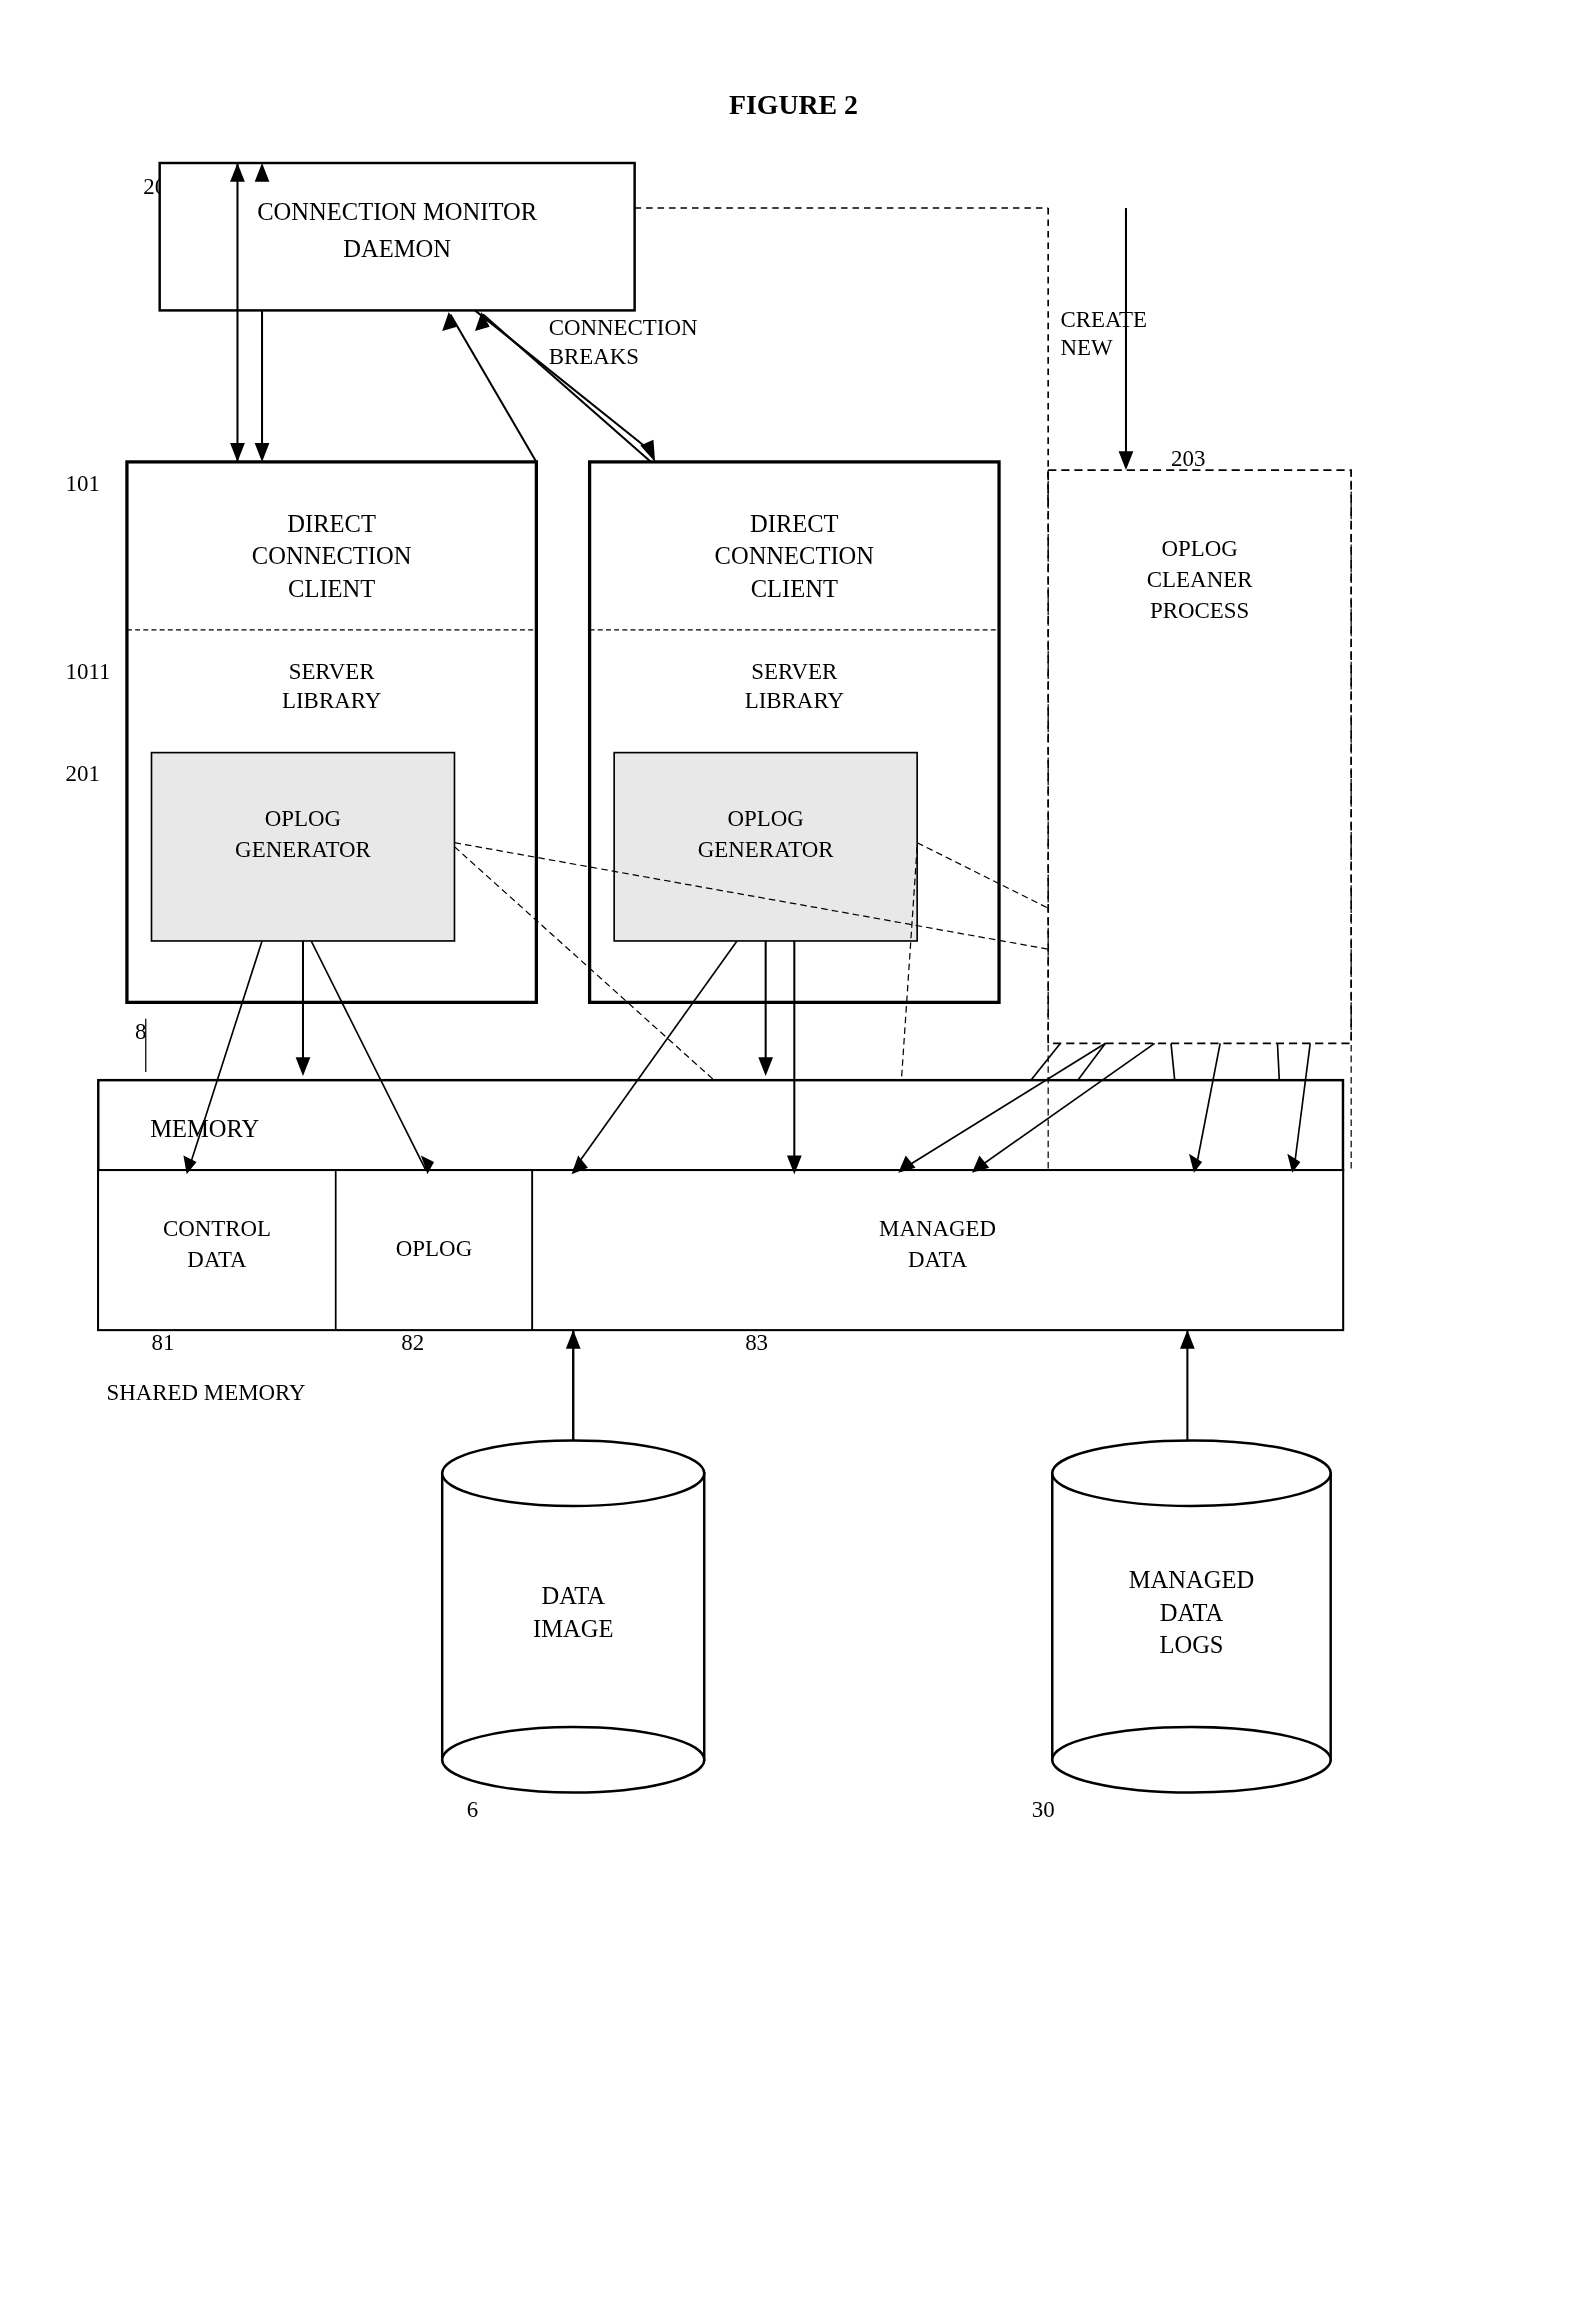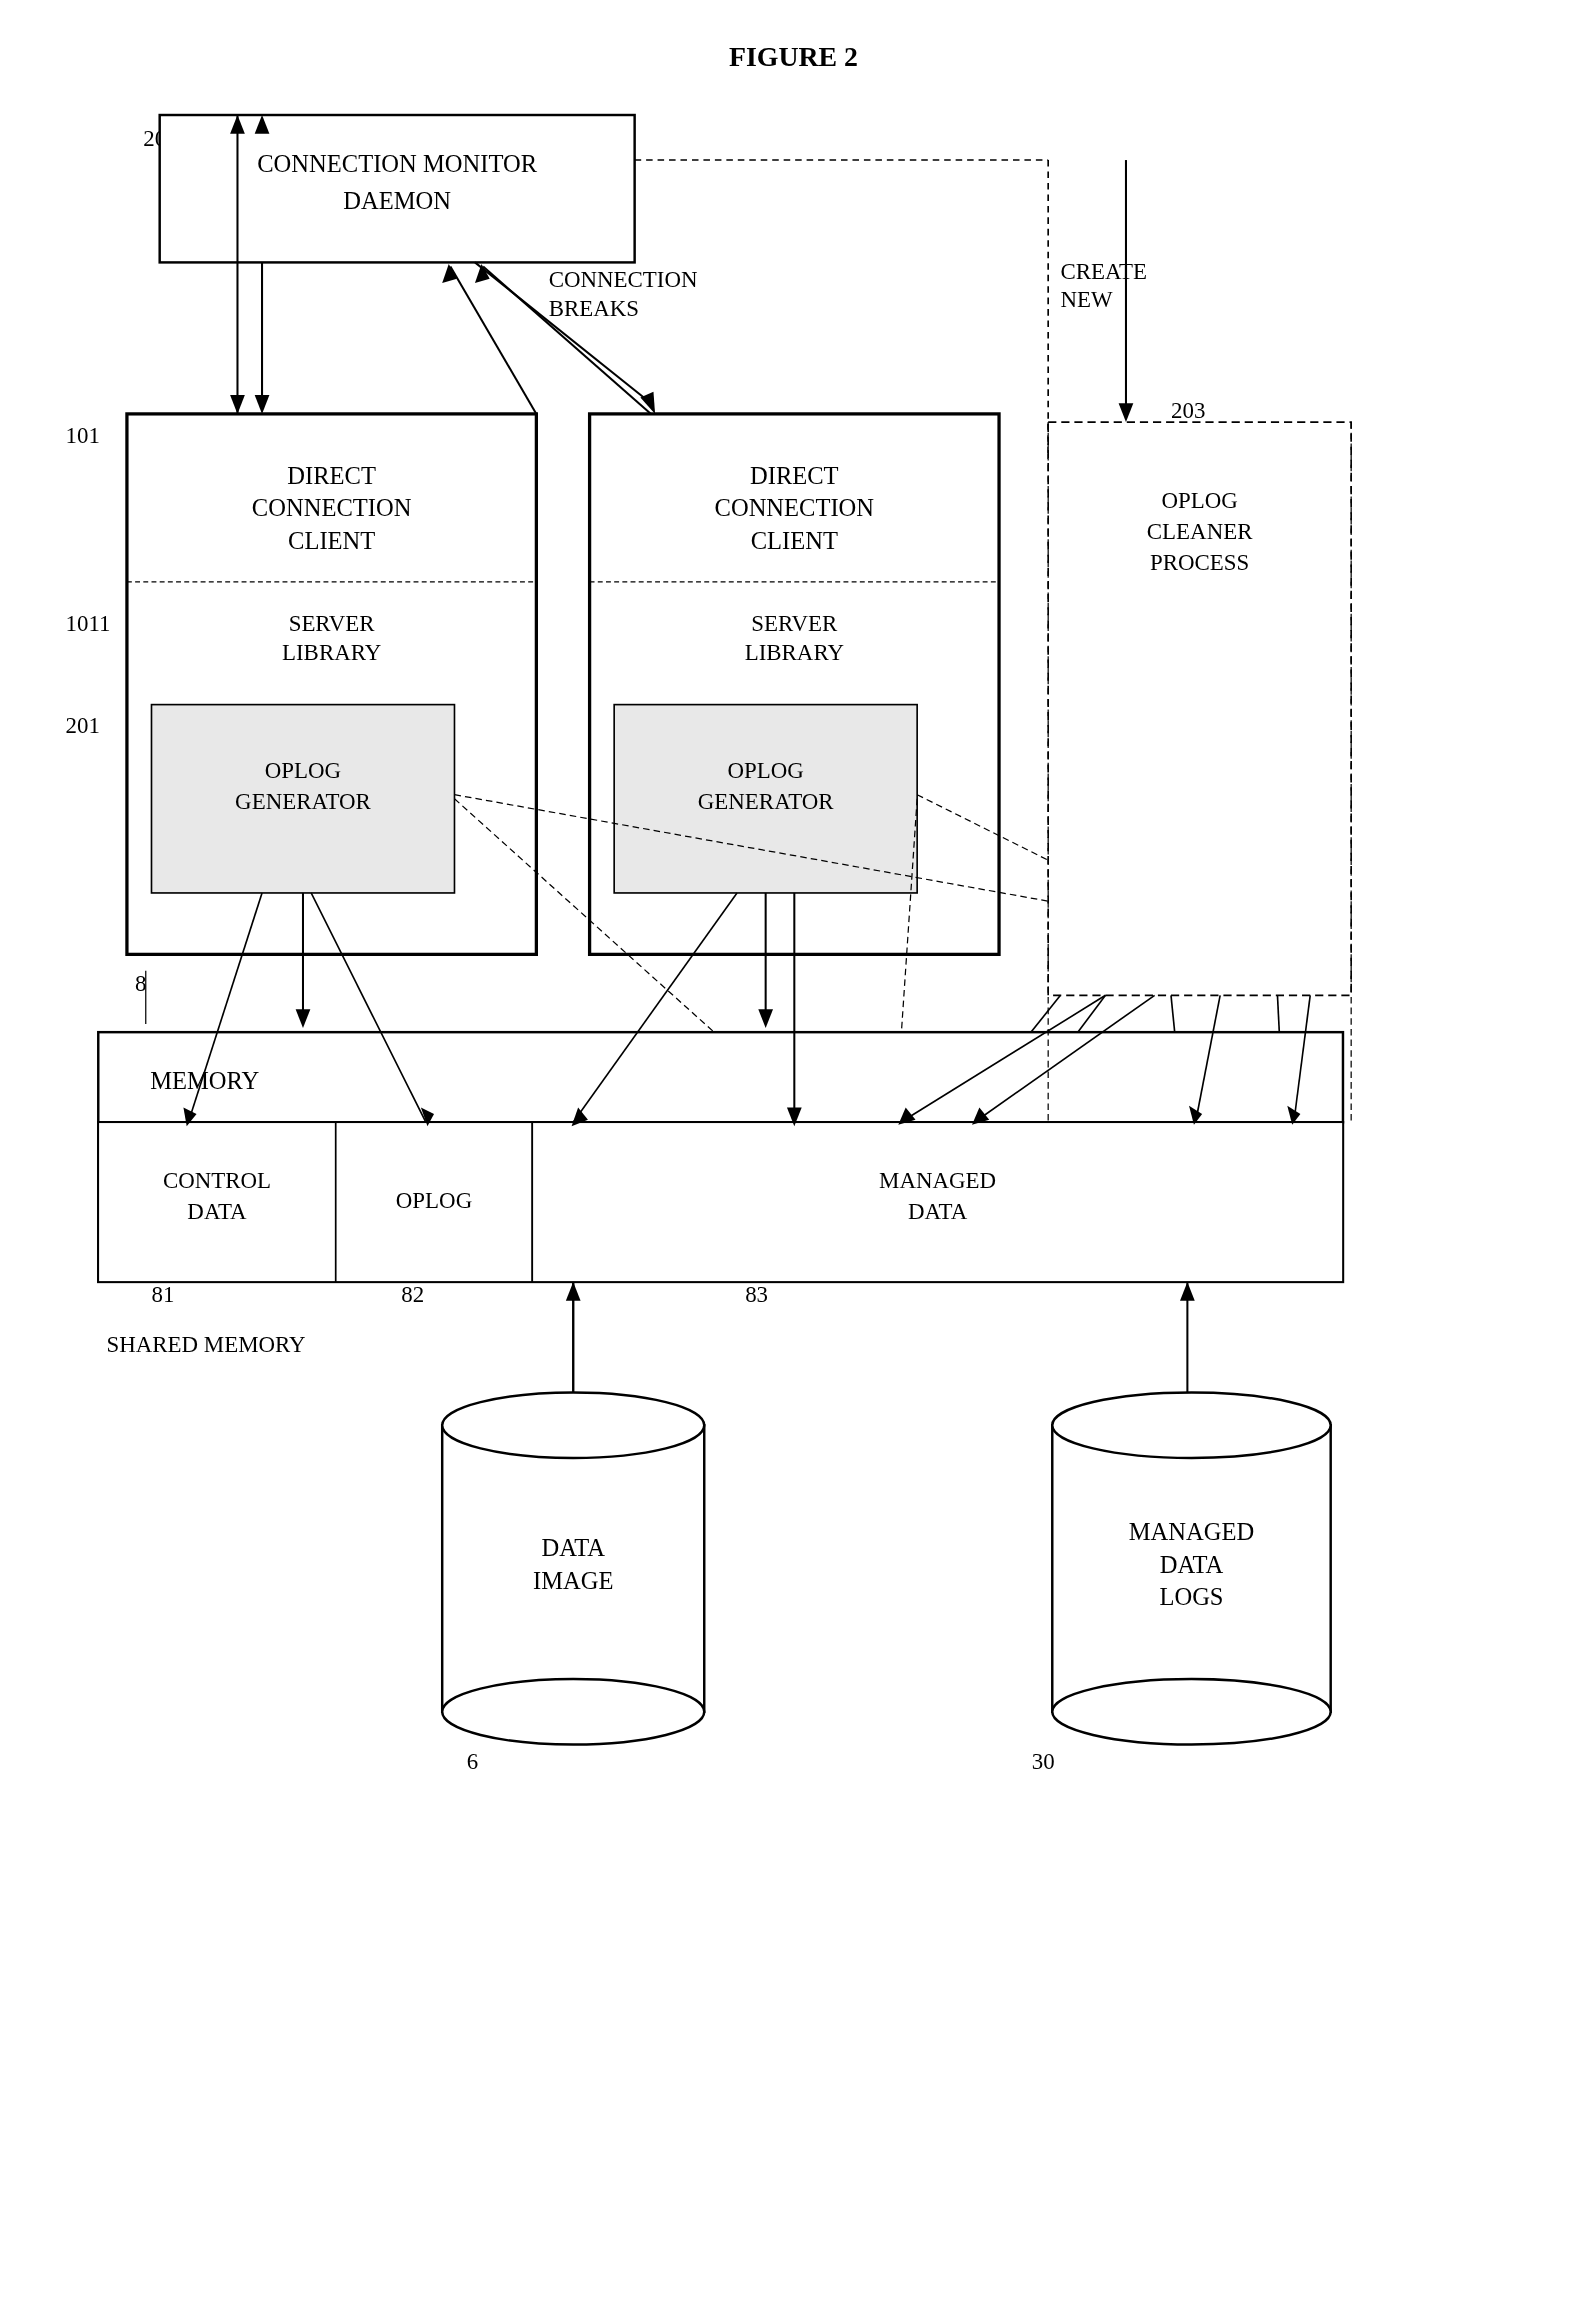--- a/index.html
+++ b/index.html
@@ -10,20 +10,21 @@
       height: 2319px;
       position: relative;
       overflow: hidden;
     }
 
     .page-container {
       width: 1587px;
       height: 1971px;
       position: relative;
       background: #fff;
+      margin-top: 48px;
     }
 
     
     .diagram-svg {
       position: absolute;
       top: 0;
       left: 0;
       width: 1587px;
       height: 2319px;
     }

